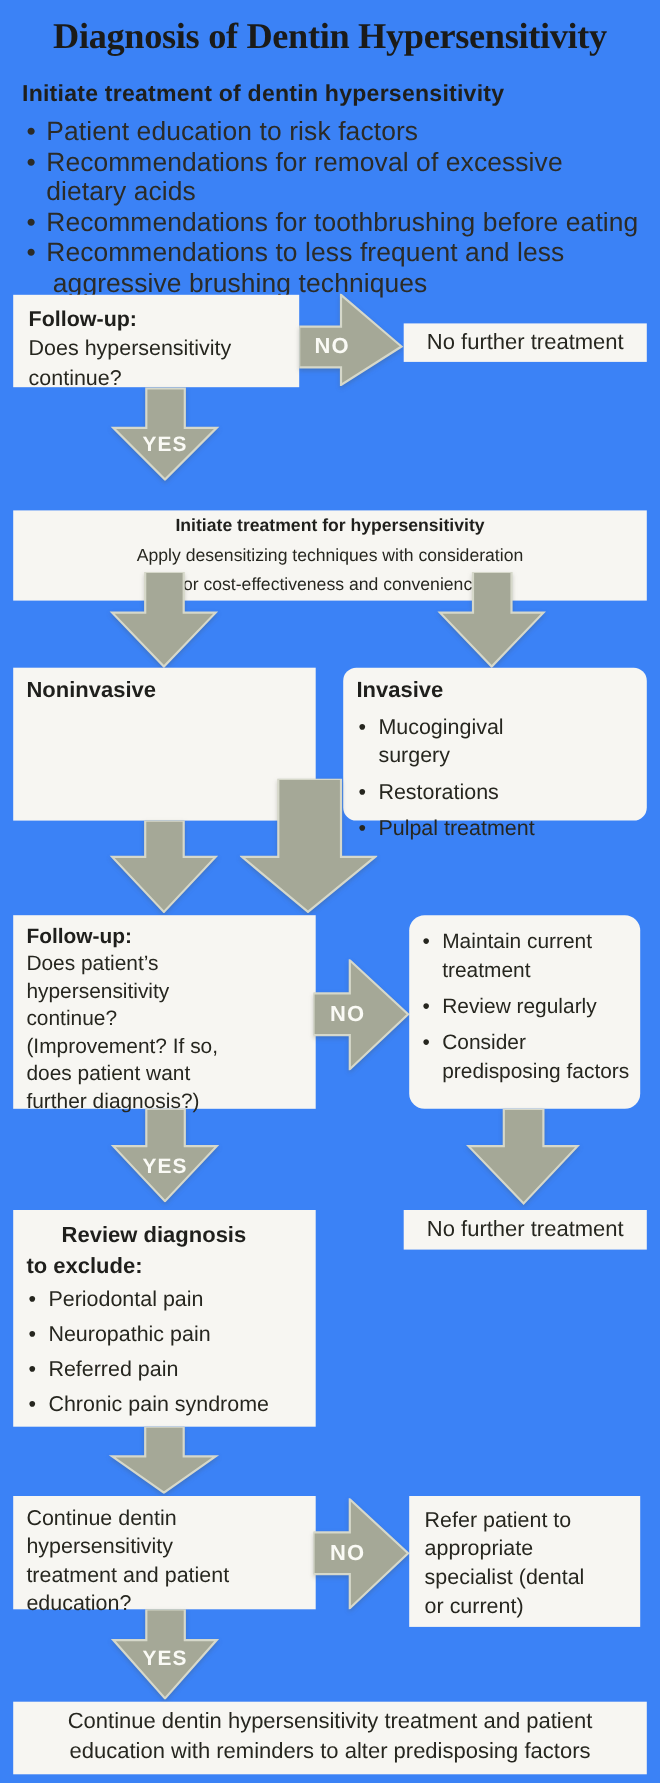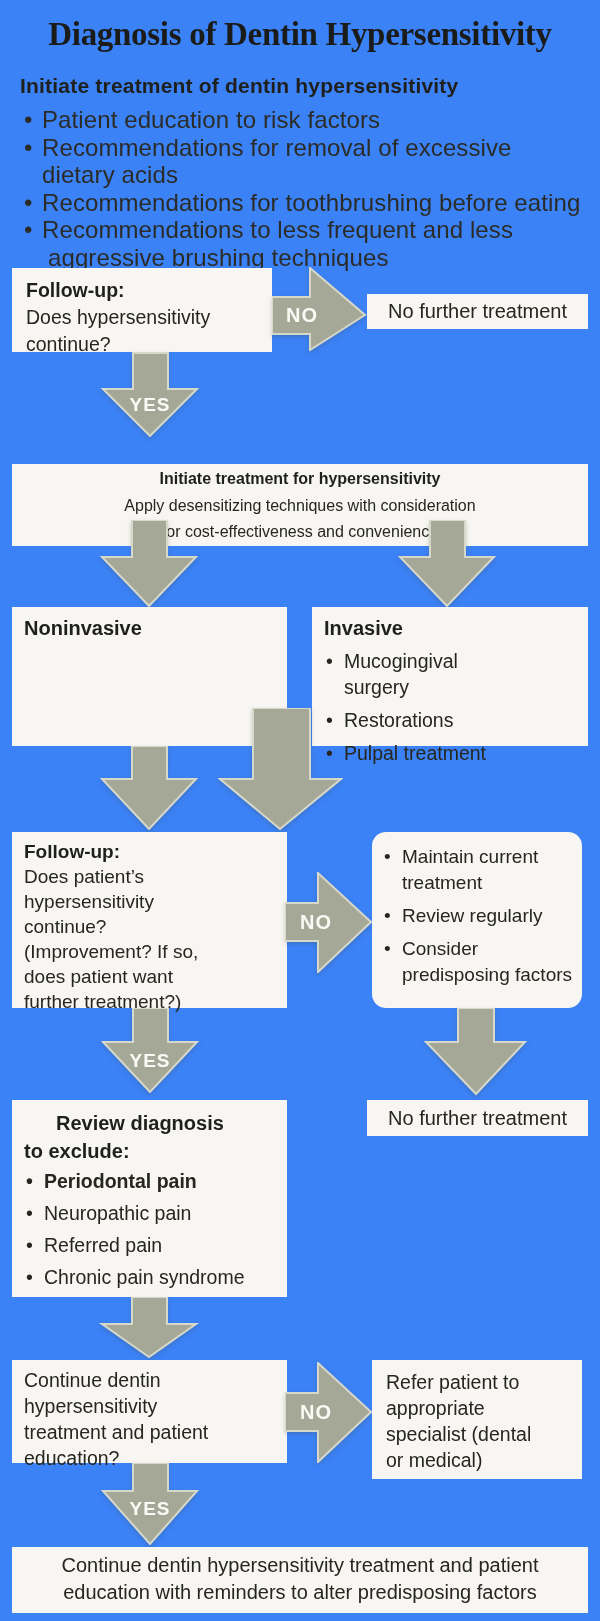--- a/index.html
+++ b/index.html
@@ -84,21 +84,21 @@
     <polygon points="35,0 70,0 70,37 99,37 52,86 5,37 35,37"></polygon>
   </svg>
   <svg class="arrow" style="left:395px;top:520px;" width="104" height="87">
     <polygon points="35,0 70,0 70,37 99,37 52,86 5,37 35,37"></polygon>
   </svg>
 
   <div class="box fine w175" style="left:12px;top:607px;width:275px;height:139px;padding:8px 12px;">
     <div class="h" style="font-size:20px;">Noninvasive</div>
   </div>
 
-  <div class="box fine w175" style="left:312px;top:607px;width:276px;height:139px;padding:8px 12px;">
+  <div class="box fine w175" style="left:312px;top:607px;width:276px;height:139px;padding:8px 12px;border-radius:12px;">
     <div class="h" style="font-size:20px;">Invasive</div>
     <div class="blist">
       <div class="bullet">Mucogingival surgery</div>
       <div class="bullet">Restorations</div>
       <div class="bullet">Pulpal treatment</div>
     </div>
   </div>
 
   <svg class="arrow" style="left:97px;top:746px;" width="104" height="84">
     <polygon points="35,0 70,0 70,33 99,33 52,83 5,33 35,33"></polygon>
@@ -107,21 +107,21 @@
     <polygon points="35,0 92,0 92,71 123,71 62,121 2,71 35,71"></polygon>
   </svg>
 
   <div class="box" style="left:12px;top:832px;width:275px;height:176px;padding:7px 12px;font-size:19px;line-height:25px;">
     <div class="h">Follow-up:</div>
     <div>Does patient’s</div>
     <div>hypersensitivity</div>
     <div>continue?</div>
     <div>(Improvement? If so,</div>
     <div>does patient want</div>
-    <div>further treatment?)</div>
+    <div>further diagnosis?)</div>
   </div>
 
   <svg class="arrow" style="left:285px;top:872px;" width="88" height="101">
     <polygon points="0,31 33,31 33,1 86,50 33,100 33,69 0,69"></polygon>
   </svg>
   <div class="arrow-label" style="left:288px;top:911px;width:56px;font-size:20px;">NO</div>
 
   <div class="box w170" style="left:372px;top:832px;width:210px;height:176px;padding:12px 10px;font-size:19px;line-height:26px;border-radius:14px;">
     <div class="blist" style="margin-top:-7px;">
       <div class="bullet">Maintain current treatment</div>
@@ -136,21 +136,21 @@
   <div class="arrow-label" style="left:110px;top:1050px;width:80px;">YES</div>
 
   <svg class="arrow" style="left:420px;top:1008px;" width="111" height="88">
     <polygon points="38,0 74,0 74,34 105,34 56,86 6,34 38,34"></polygon>
   </svg>
 
   <div class="box fine" style="left:12px;top:1100px;width:275px;height:197px;padding:9px 12px;line-height:28px;">
     <div class="h" style="font-size:20px;line-height:28px;margin-left:32px;">Review diagnosis</div>
     <div class="h" style="font-size:20px;line-height:28px;">to exclude:</div>
     <div class="blist">
-      <div class="bullet" style="margin-top:2px;font-weight:bold;">Periodontal pain</div>
+      <div class="bullet" style="margin-top:2px;">Periodontal pain</div>
       <div class="bullet" style="margin-top:4px;">Neuropathic pain</div>
       <div class="bullet" style="margin-top:4px;">Referred pain</div>
       <div class="bullet" style="margin-top:4px;">Chronic pain syndrome</div>
     </div>
   </div>
 
   <div class="box center" style="left:367px;top:1100px;width:221px;height:36px;font-size:20px;line-height:36px;">No further treatment</div>
 
   <svg class="arrow" style="left:97px;top:1297px;" width="104" height="61">
     <polygon points="35,0 70,0 70,27 99,27 52,60 5,27 35,27"></polygon>
@@ -165,21 +165,21 @@
 
   <svg class="arrow" style="left:285px;top:1362px;" width="88" height="101">
     <polygon points="0,31 33,31 33,1 86,50 33,100 33,69 0,69"></polygon>
   </svg>
   <div class="arrow-label" style="left:288px;top:1401px;width:56px;font-size:20px;">NO</div>
 
   <div class="box" style="left:372px;top:1360px;width:210px;height:119px;padding:9px 14px;font-size:19.5px;line-height:26px;">
     <div>Refer patient to</div>
     <div>appropriate</div>
     <div>specialist (dental</div>
-    <div>or medical)</div>
+    <div>or current)</div>
   </div>
 
   <svg class="arrow" style="left:98px;top:1463px;" width="104" height="82">
     <polygon points="35,0 70,0 70,28 99,28 52,81 5,28 35,28"></polygon>
   </svg>
   <div class="arrow-label" style="left:110px;top:1498px;width:80px;">YES</div>
 
   <div class="box center" style="left:12px;top:1547px;width:576px;height:66px;padding-top:5px;font-size:20px;line-height:27px;">
     <div>Continue dentin hypersensitivity treatment and patient</div>
     <div>education with reminders to alter predisposing factors</div>

